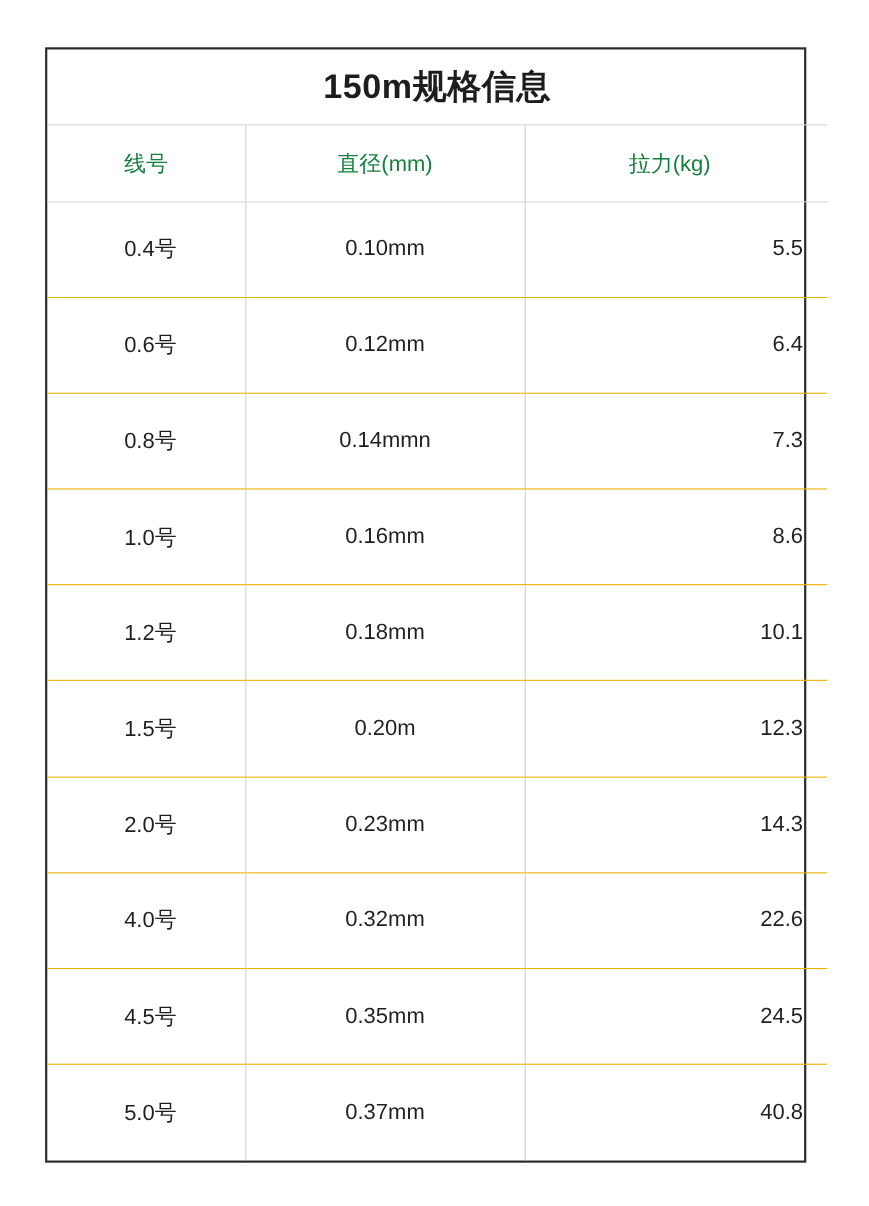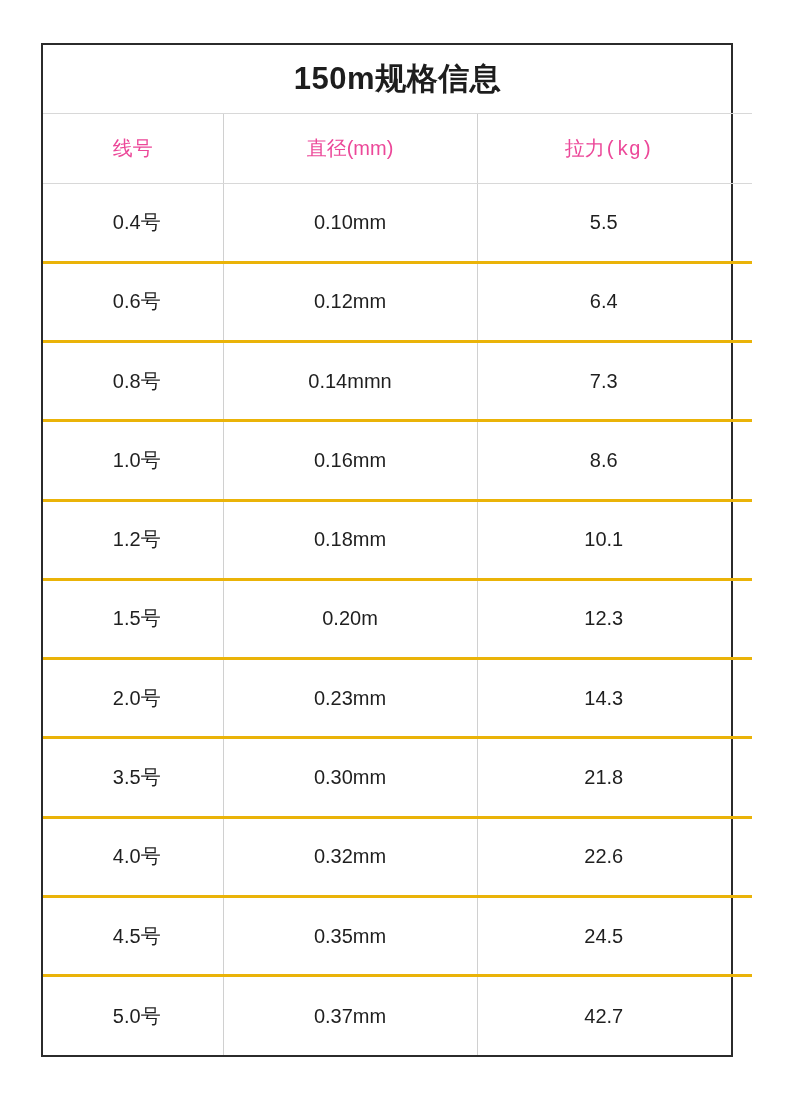--- a/index.html
+++ b/index.html
@@ -63,43 +63,43 @@
 
   
   tr.header-row { height: 70px; }
   th.col-head {
     border-bottom: 1px solid #d8d8d8;
     border-right: 1px solid #d0d0d0;
     text-align: center;
     vertical-align: middle;
     font-size: 20px;
     font-weight: 400;
-    color: #ec4899;
+    color: #15803d;
     padding: 0;
   }
   th.col-head:last-child { border-right: 0; }
 
   
   tr.data-row { height: 62px; }
   td.cell {
-    border-bottom: 3px solid #eab308;
+    border-bottom: 1px solid #eab308;
     border-right: 1px solid #d0d0d0;
     text-align: center;
     vertical-align: middle;
     font-size: 20px;
     font-weight: 400;
     color: #1f1f1f;
     padding: 0;
   }
   td.cell:last-child { border-right: 0; }
   tr.data-row:last-child td.cell { border-bottom: 0; }
 
   
-  td.cell.pull-cell { padding-right: 22px; }
-  th.col-head.pull-head { padding-right: 12px; font-family: Liberation Mono, monospace; }
+  td.cell.pull-cell { padding-right: 22px; text-align: right; }
+  th.col-head.pull-head { padding-right: 12px; }
 
   
   td.cell.size-cell { padding-left: 8px; }
 </style>
 </head>
 <body>
 
 <div id="spec-sheet">
 
   <div class="spec-table-frame">
@@ -151,36 +151,31 @@
           <td class="cell size-cell">1.5号</td>
           <td class="cell diam-cell">0.20m</td>
           <td class="cell pull-cell">12.3</td>
         </tr>
         <tr class="data-row">
           <td class="cell size-cell">2.0号</td>
           <td class="cell diam-cell">0.23mm</td>
           <td class="cell pull-cell">14.3</td>
         </tr>
         <tr class="data-row">
-          <td class="cell size-cell">3.5号</td>
-          <td class="cell diam-cell">0.30mm</td>
-          <td class="cell pull-cell">21.8</td>
-        </tr>
-        <tr class="data-row">
           <td class="cell size-cell">4.0号</td>
           <td class="cell diam-cell">0.32mm</td>
           <td class="cell pull-cell">22.6</td>
         </tr>
         <tr class="data-row">
           <td class="cell size-cell">4.5号</td>
           <td class="cell diam-cell">0.35mm</td>
           <td class="cell pull-cell">24.5</td>
         </tr>
         <tr class="data-row">
           <td class="cell size-cell">5.0号</td>
           <td class="cell diam-cell">0.37mm</td>
-          <td class="cell pull-cell">42.7</td>
+          <td class="cell pull-cell">40.8</td>
         </tr>
       </tbody>
     </table>
   </div>
 
 </div>
 
 </body></html>

